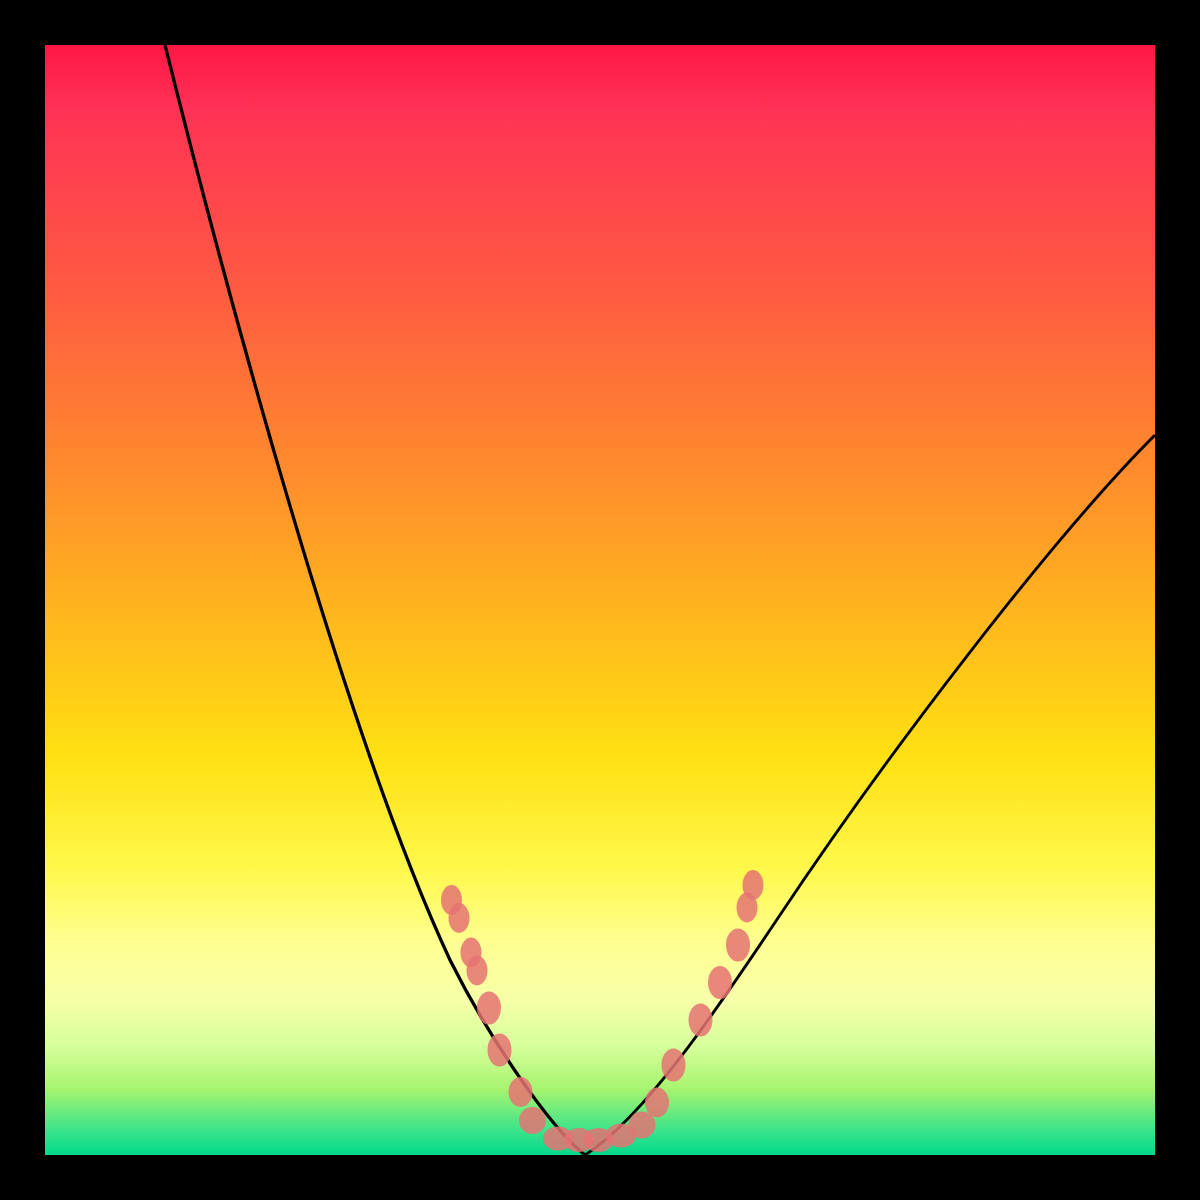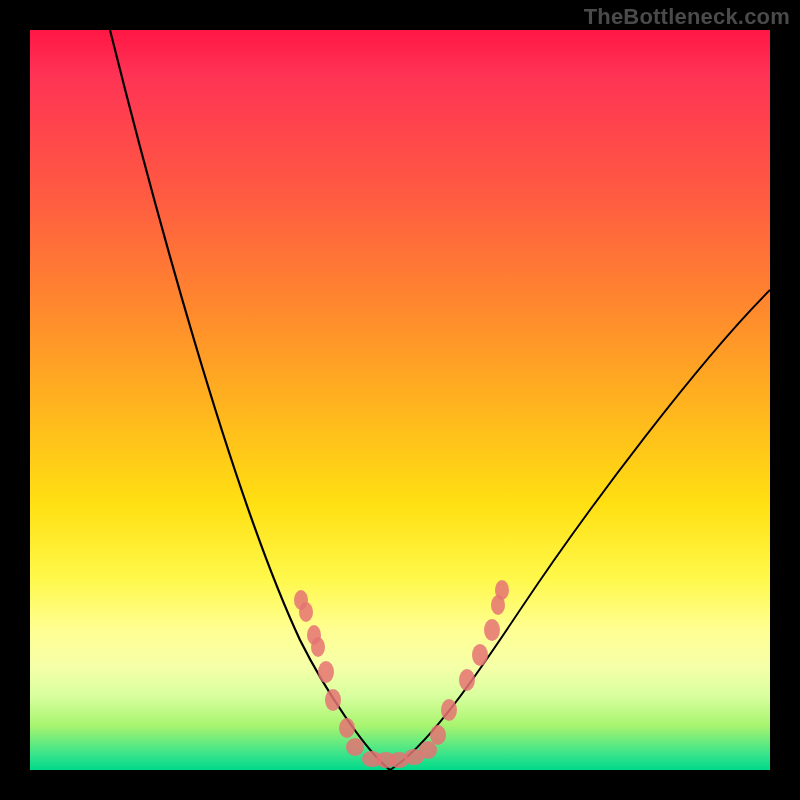--- a/index.html
+++ b/index.html
@@ -58,21 +58,20 @@
   }
   .marker {
     fill: #e57373;
     opacity: 0.85;
   }
 </style>
 </head>
 <body>
 
 <div class="outer">
-  <div class="watermark">TheBottleneck.com</div>
 
   <div class="plot">
     <svg class="curve" viewBox="0 0 740 740" preserveAspectRatio="none">
 
       <path d="M 80 0
                C 120 160, 200 460, 270 610
                C 295 660, 335 720, 360 740" stroke="#000" stroke-width="2.2" fill="none"></path>
 
       <path d="M 360 740
                C 400 715, 450 640, 490 580

